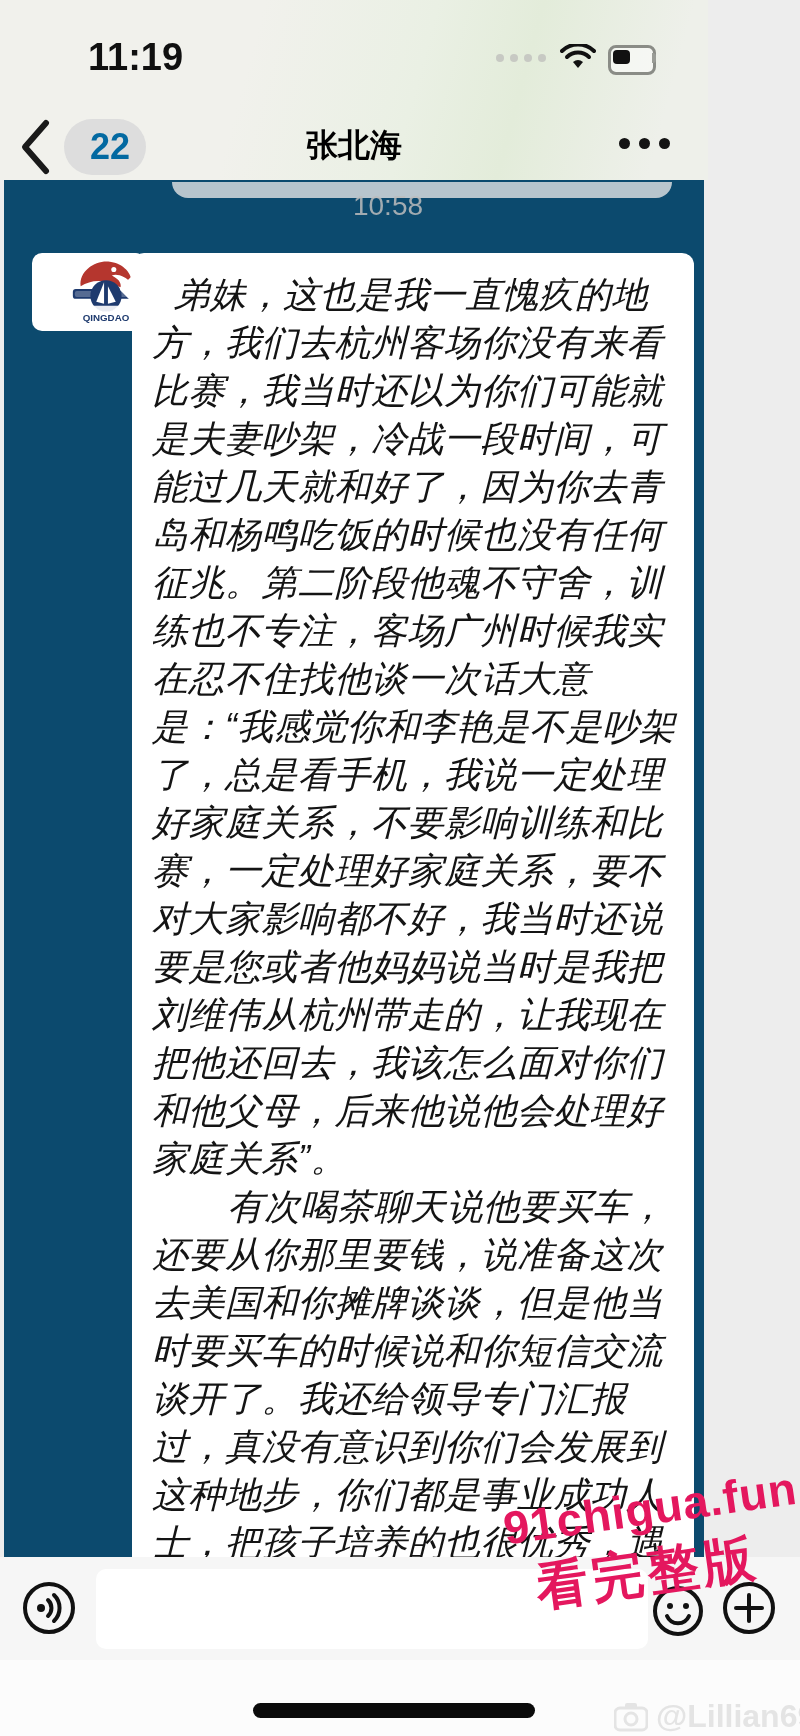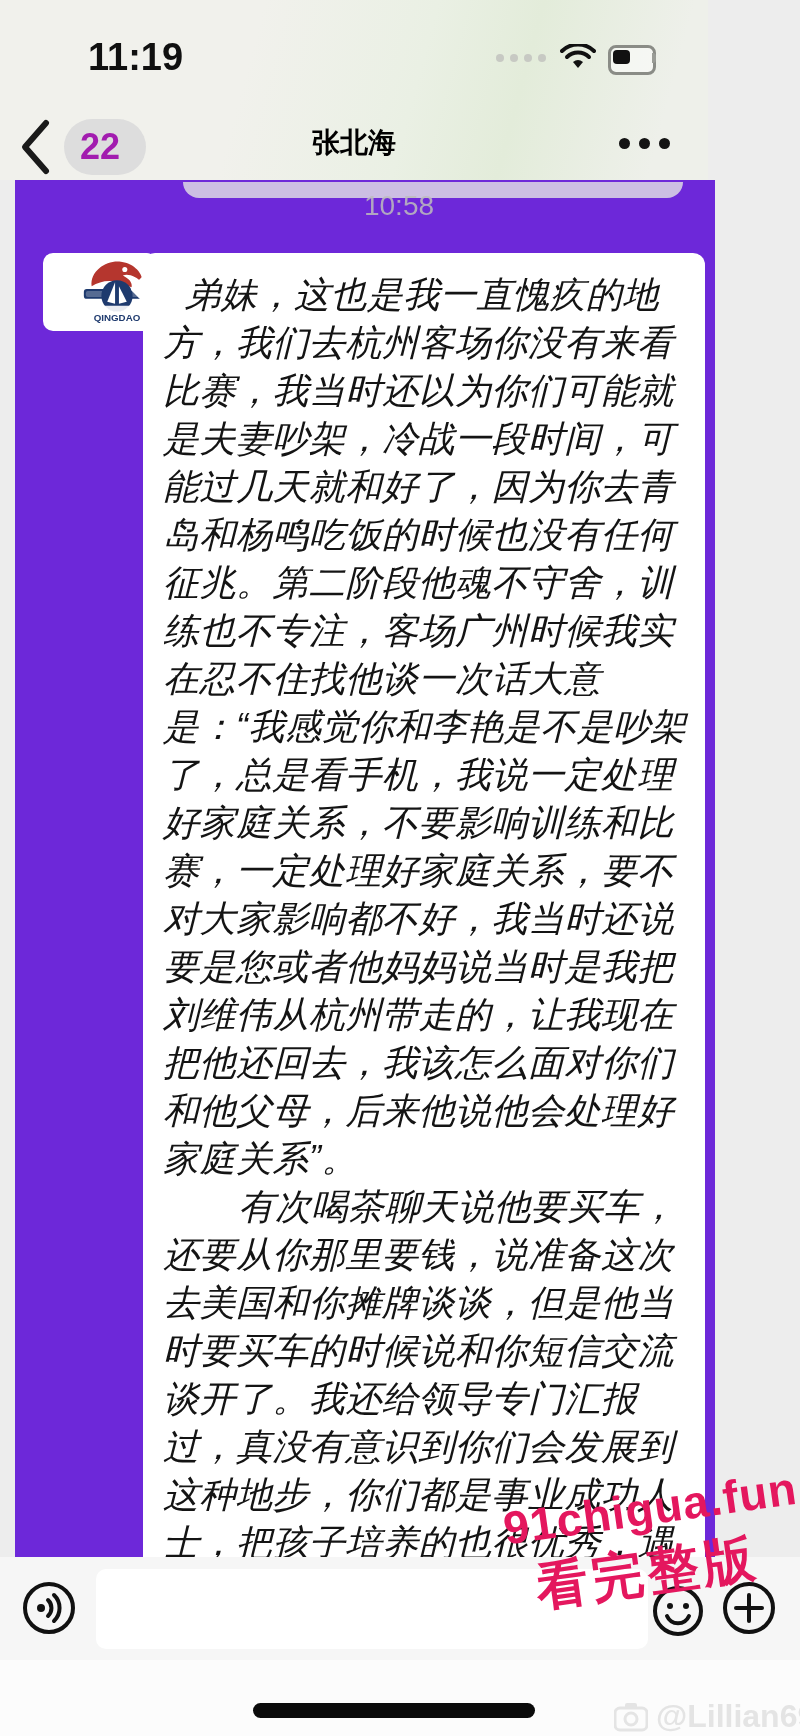--- a/index.html
+++ b/index.html
@@ -23,30 +23,30 @@
   .cell-dots i{display:block;width:8px;height:8px;border-radius:50%;background:#c7c9c3;}
   .battery{position:relative;width:50px;height:26px;}
   .battery .body{position:absolute;left:0;top:0;width:42px;height:24px;border:3px solid #8a8c86;border-radius:8px;background:rgba(255,255,255,.5);}
   .battery .fill{position:absolute;left:5px;top:5px;width:17px;height:14px;border-radius:4px;background:#111;}
   .battery .nub{position:absolute;right:2px;top:8px;width:4px;height:10px;border-radius:0 3px 3px 0;background:#9a9c96;}
   
   .back-hit{position:absolute;left:18px;top:118px;display:flex;align-items:center;gap:12px;cursor:pointer;}
   .chevron{width:34px;height:58px;}
   .badge{
     min-width:50px;padding:6px 16px;border-radius:32px;background:#dddddd;
-    font-size:36px;font-weight:600;color:#a21caf;text-align:left;line-height:1.2;
+    font-size:36px;font-weight:600;color:#0369a1;text-align:right;line-height:1.2;
   }
   .nav-title{
     position:absolute;left:0;right:0;top:124px;text-align:center;
-    font-size:28px;font-weight:600;color:#000;
+    font-size:32px;font-weight:600;color:#000;
   }
   .more-icon{position:absolute;right:38px;top:138px;display:flex;gap:9px;cursor:pointer;}
   .more-icon i{display:block;width:11px;height:11px;border-radius:50%;background:#141414;}
   
-  .chat{position:absolute;left:15px;top:180px;width:700px;height:1377px;background:#6d28d9;}
+  .chat{position:absolute;left:4px;top:180px;width:700px;height:1377px;background:#0c4a6e;}
   .prev-remnant{
     position:absolute;left:168px;top:2px;width:500px;height:16px;
     background:#e3e3e5;border-radius:0 0 16px 16px;opacity:.8;
   }
   .chat-timestamp{
     position:absolute;left:0;width:768px;top:10px;text-align:center;
     font-size:28px;color:#bdbdbd;opacity:.85;
   }
   .avatar{
     position:absolute;left:28px;top:73px;width:78px;height:78px;border-radius:10px;

